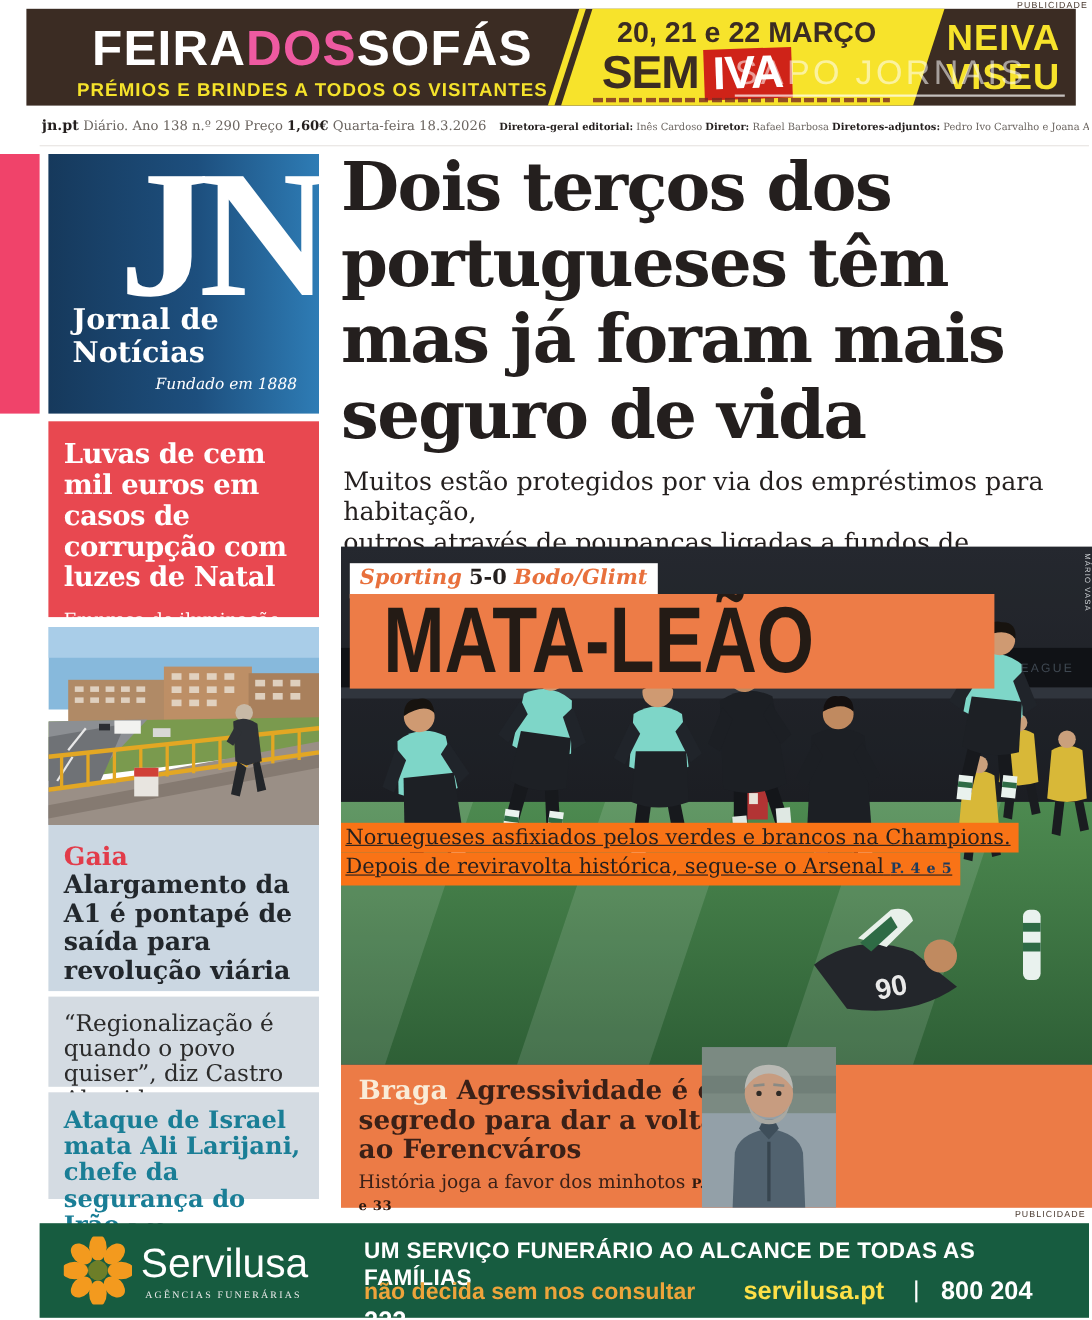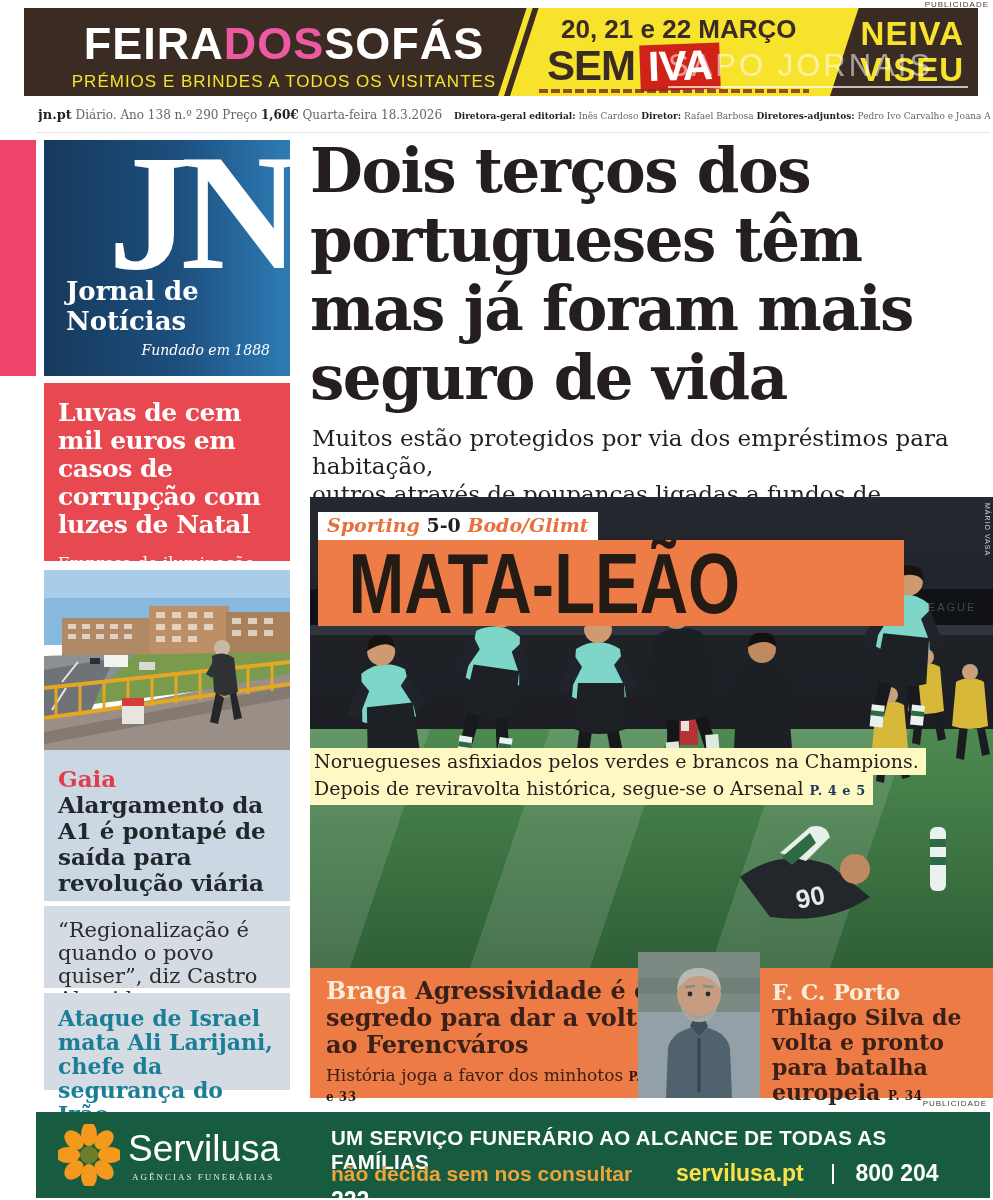--- a/index.html
+++ b/index.html
@@ -12,21 +12,21 @@
   .abs { position:absolute; }
 
   
   .pub-label { font-family:"Liberation Sans",sans-serif; font-size:8px; letter-spacing:1px; color:#4a3a30; }
 
   
   .banner { left:24px; top:8px; width:954px; height:88px; background:#3b2c23; overflow:hidden; }
   .feira-wrap { position:absolute; left:0; top:0; width:520px; height:100%; text-align:center; }
   .feira-title { margin-top:10px; font-family:"Liberation Sans",sans-serif; font-weight:bold; font-size:45px; letter-spacing:1px; color:#ffffff; }
   .feira-title .dos { color:#ee5aa1; }
-  .feira-sub { margin-top:2px; font-family:"Liberation Sans",sans-serif; font-weight:normal; font-size:17px; color:#f5e32b; letter-spacing:1px; }
+  .feira-sub { margin-top:2px; font-family:"Liberation Sans",sans-serif; font-weight:bold; font-size:17px; color:#f5e32b; letter-spacing:1px; }
   .slash { position:absolute; left:500px; top:-10px; width:320px; height:110px; background:#f7e32b; transform:skewX(-18deg); }
   .slash2 { position:absolute; left:488px; top:-10px; width:6px; height:110px; background:#f7e32b; transform:skewX(-18deg); }
   .semiva-zone { position:absolute; left:505px; top:0; width:310px; height:100%; }
   .dates { position:absolute; left:32px; top:6px; font-family:"Liberation Sans",sans-serif; font-weight:bold; font-size:26px; color:#3b2c23; white-space:nowrap; }
   .semiva { position:absolute; left:18px; top:34px; white-space:nowrap; }
   .semiva .sem { font-family:"Liberation Sans",sans-serif; font-weight:bold; font-size:42px; color:#3b2c23; letter-spacing:-1px; }
   .semiva .iva { display:inline-block; background:#cf2318; color:#ffffff; font-family:"Liberation Sans",sans-serif; font-weight:bold; font-size:42px; line-height:1; padding:1px 8px 3px 8px; transform:rotate(-2deg); letter-spacing:-1px; }
   .fineprint { position:absolute; left:10px; bottom:3px; width:270px; height:4px;
     background:repeating-linear-gradient(90deg,#7a2a20 0 9px,transparent 9px 12px); opacity:.8; }
   .neiva { position:absolute; right:14px; top:8px; text-align:right; font-family:"Liberation Sans",sans-serif; font-weight:bold; font-size:33px; line-height:36px; color:#f7e32b; letter-spacing:1px; }
@@ -80,21 +80,21 @@
   .photo { left:310px; top:497px; width:683px; height:471px; background:#1e2126; }
   .match-label { position:absolute; left:8px; top:15px; background:#ffffff; padding:2px 9px 8px 9px;
     font-weight:bold; font-style:italic; font-size:19px; white-space:nowrap; }
   .match-label .team { color:#e8703c; }
   .match-label .score { color:#241f1e; font-style:normal; }
   .mata-box { position:absolute; left:8px; top:43px; width:586px; height:86px; background:#ed7c47; overflow:hidden; }
   .mata-box span { display:inline-block; transform:scale(0.93,1.18); transform-origin:34px 50%;
     font-family:"Liberation Sans",sans-serif; font-weight:bold; font-size:72px; line-height:86px; margin-left:28px;
     color:#241b15; letter-spacing:0; white-space:nowrap; }
   .caption { position:absolute; left:0; top:251px; font-size:19px; line-height:26px; color:#241f1e; }
-  .caption .cap-line { background:#fef9c3; display:table; padding:0 7px 1px 4px; }
+  .caption .cap-line { background:#f97316; display:table; padding:0 7px 1px 4px;text-decoration:underline; }
   .caption .pref { font-size:13px; }
   .photo-credit { position:absolute; right:2px; top:6px; writing-mode:vertical-rl;
     font-family:"Liberation Sans",sans-serif; font-size:7px; letter-spacing:1px; color:#cfd3d6; }
 
   
   .sports-band { left:310px; top:968px; width:683px; height:130px; background:#ec7b46; }
   .braga { position:absolute; left:16px; top:9px; width:340px; }
   .braga h2 { font-size:24px; line-height:27px; color:#3a2017; }
   .braga .kicker { color:#f9ecd8; }
   .braga p { margin-top:7px; font-size:17px; color:#3a2017; font-weight:normal; }
@@ -409,25 +409,20 @@
       <line x1="61" y1="86" x2="61" y2="140" stroke="#37454f" stroke-width="3"></line>
       <circle cx="61" cy="42" r="22" fill="#c79c80"></circle>
       <path d="M39 38 Q40 16 61 16 Q82 16 83 38 Q74 24 61 24 Q48 24 39 38 Z" fill="#b9b9b4"></path>
       <path d="M42 52 Q50 66 61 66 Q72 66 80 52 Q76 70 61 70 Q46 70 42 52 Z" fill="#a8a8a2"></path>
       <circle cx="52" cy="42" r="2.4" fill="#2e2a26"></circle>
       <circle cx="70" cy="42" r="2.4" fill="#2e2a26"></circle>
       <path d="M47 35 L57 34" stroke="#8a8a84" stroke-width="2.4"></path>
       <path d="M65 34 L75 35" stroke="#8a8a84" stroke-width="2.4"></path>
     </svg>
 
-    <div class="porto">
-      <span class="kicker">F. C. Porto</span>
-      <h2><span>Thiago Silva de volta e pronto para batalha europeia</span>
-        <span class="pref">P. 34</span></h2>
-    </div>
   </div>
 
   <div class="abs pub-label pub-bottom">PUBLICIDADE</div>
 
   <div class="abs green-ad">
     <svg class="abs" style="left:22px; top:12px;" width="62" height="62" viewBox="0 0 62 62">
       <g fill="#f39a1e">
         <ellipse cx="31" cy="10" rx="8" ry="12"></ellipse>
         <ellipse cx="31" cy="52" rx="8" ry="12"></ellipse>
         <ellipse cx="10" cy="31" rx="12" ry="8"></ellipse>

